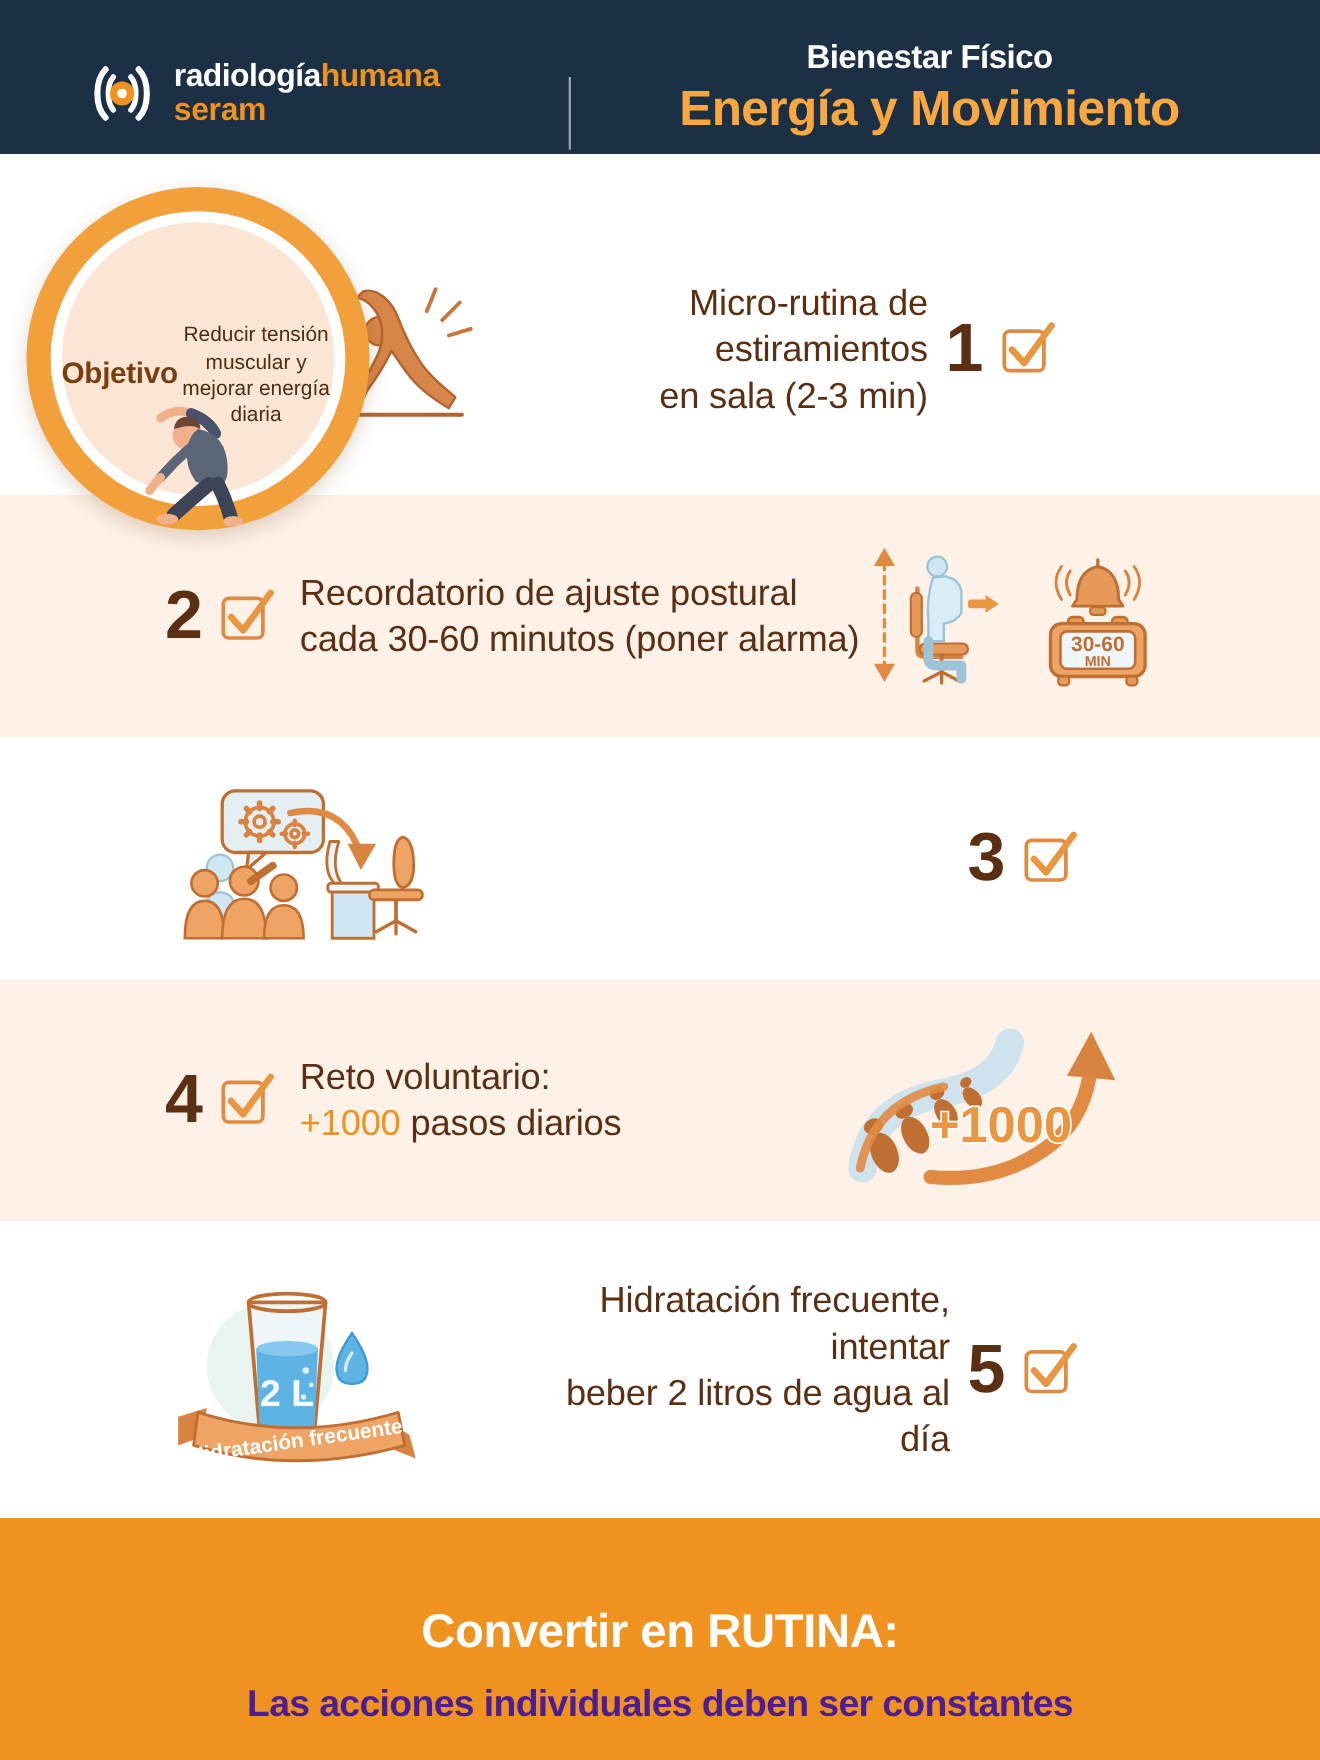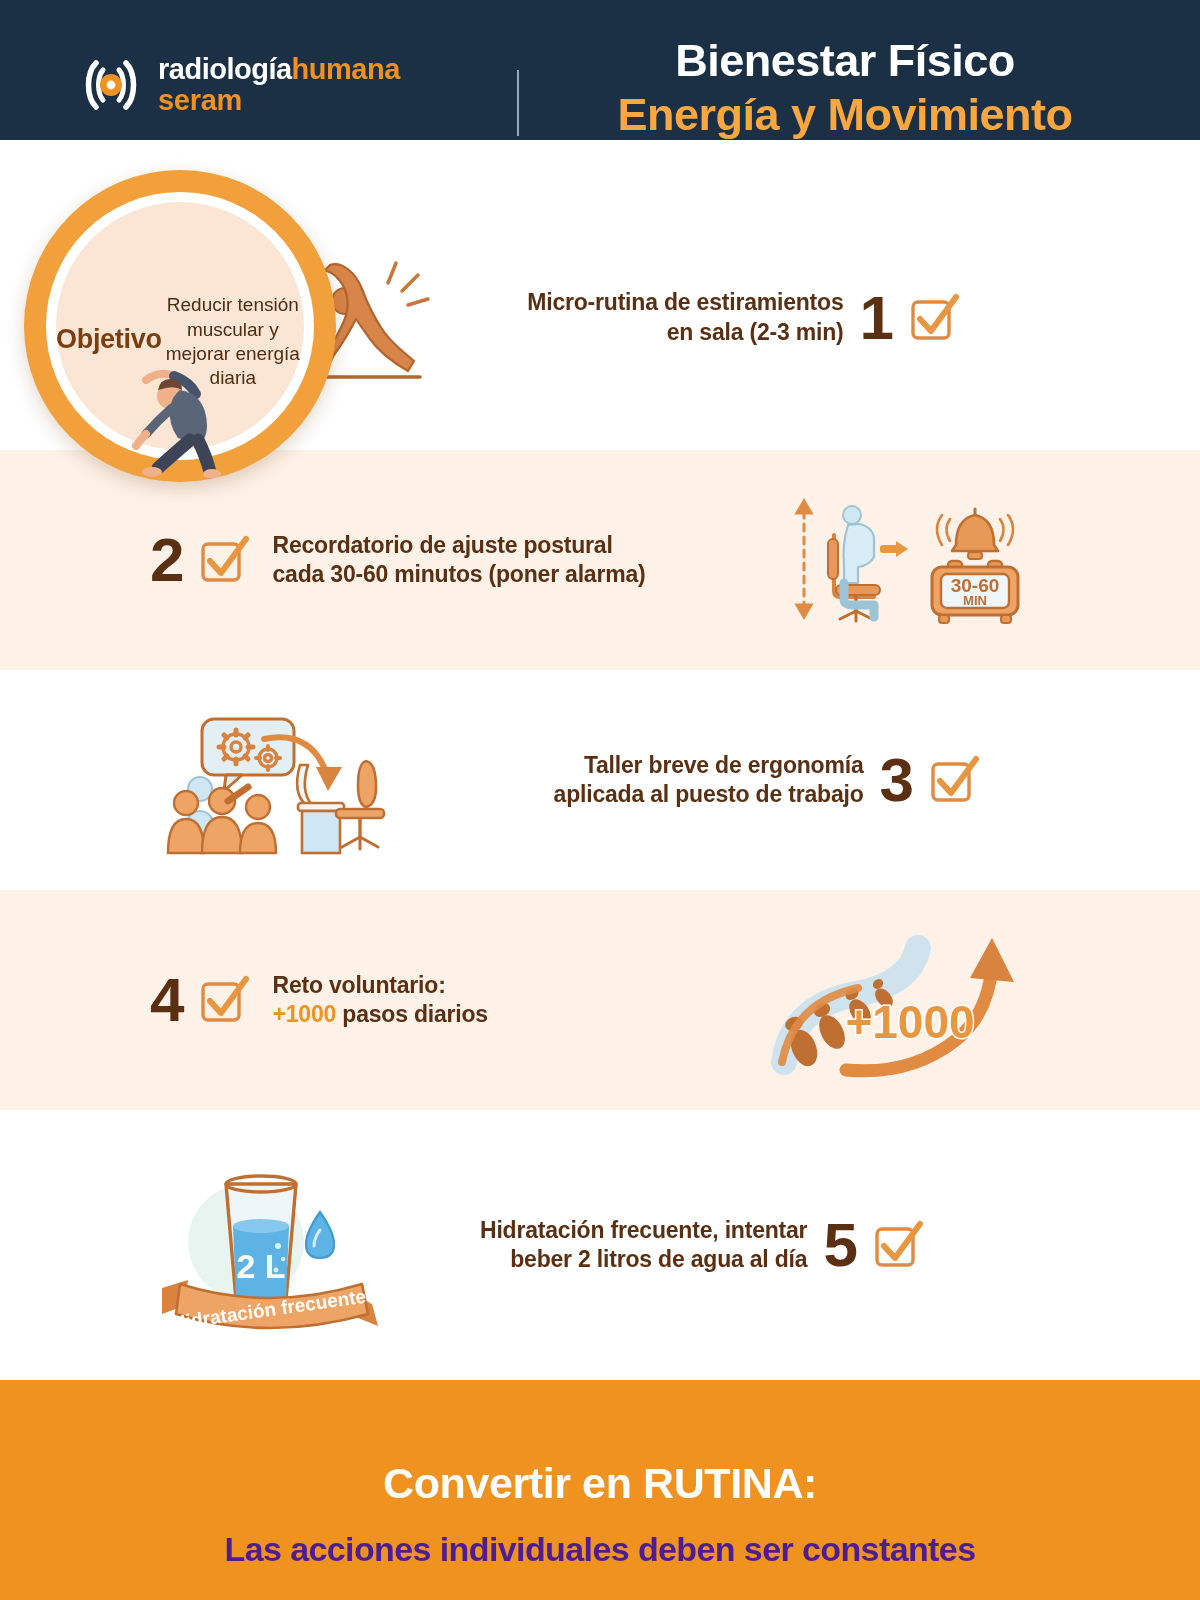--- a/index.html
+++ b/index.html
@@ -29,21 +29,21 @@
   .logo-line2{font-size:29px;font-weight:700;color:#f0921f;letter-spacing:-0.3px;margin-top:2px;}
 
   .head-divider{
     position:absolute;left:517px;top:70px;width:2px;height:66px;
     background:#c7d2dc;opacity:.75;
   }
   .head-titles{
     position:absolute;left:560px;top:36px;width:570px;
     text-align:center;line-height:1.12;
   }
-  .head-t1{font-size:45px;font-weight:700;color:#ffffff;letter-spacing:-0.5px;}
+  .head-t1{font-size:30px;font-weight:700;color:#ffffff;letter-spacing:-0.5px;}
   .head-t2{font-size:45px;font-weight:700;color:#f9a73e;letter-spacing:-0.5px;margin-top:4px;}
 
   
   .band{position:absolute;left:0;width:1200px;}
   .band.white{background:#ffffff;}
   .band.cream{background:#fdf1e8;}
   .b1{top:185px;height:265px;}
   .b2{top:450px;height:220px;}
   .b3{top:670px;height:220px;}
   .b4{top:890px;height:220px;}
@@ -78,21 +78,21 @@
   
   .row{position:absolute;left:0;width:1200px;display:flex;align-items:center;}
   .r1{top:185px;height:265px;}
   .r2{top:450px;height:220px;}
   .r3{top:670px;height:220px;}
   .r4{top:890px;height:220px;}
   .r5{top:1110px;height:270px;}
 
   .art{flex:0 0 auto;display:flex;align-items:center;justify-content:center;}
   .copy{flex:0 0 auto;display:flex;align-items:center;gap:16px;}
-  .txt{font-size:23px;font-weight:700;color:#5a2f12;line-height:1.28;letter-spacing:-0.2px;}
+  .txt{font-size:33px;font-weight:400;color:#5a2f12;line-height:1.28;letter-spacing:-0.2px;}
   .txt .hl{color:#f0921f;}
   .num{font-size:62px;font-weight:700;color:#5a2f12;line-height:1;letter-spacing:-2px;}
   .chk{width:52px;height:52px;flex:0 0 auto;position:relative;}
 
   
   .footer{
     position:absolute;left:0;top:1380px;width:1200px;height:268px;
     background:#f0921f;
     display:flex;flex-direction:column;align-items:center;justify-content:center;
   }
@@ -172,21 +172,21 @@
       <div class="num">2</div>
       <svg class="chk" viewBox="0 0 52 52">
         <rect x="5" y="10" width="36" height="36" rx="5" fill="none" stroke="#e08a42" stroke-width="3.4"></rect>
         <path d="M12 27 L23 39 L48 5" fill="none" stroke="#e8963f" stroke-width="6" stroke-linecap="round" stroke-linejoin="round"></path>
       </svg>
       <div class="txt" style="text-align:left;margin-left:6px;">
         <div>Recordatorio de ajuste postural</div>
         <div>cada 30-60 minutos (poner alarma)</div>
       </div>
     </div>
-    <div class="art" style="width:410px;justify-content:flex-start;box-sizing:border-box;gap:0;">
+    <div class="art" style="width:410px;justify-content:flex-start;box-sizing:border-box;gap:23px;">
       <svg width="120" height="130" viewBox="0 0 120 130">
         <g stroke="#e08a42" stroke-width="3" fill="#e08a42">
           <line x1="14" y1="16" x2="14" y2="112" stroke-dasharray="7 6" stroke-linecap="round"></line>
           <path d="M14 6 L21 18 L7 18 Z"></path>
           <path d="M14 122 L21 110 L7 110 Z"></path>
         </g>
         <path d="M44 40 L44 96 Q44 102 50 102 L84 102" fill="none" stroke="#d8833f" stroke-width="4" stroke-linecap="round"></path>
         <rect x="38" y="44" width="10" height="40" rx="5" fill="#e79a58" stroke="#c06f32" stroke-width="2"></rect>
         <rect x="46" y="90" width="44" height="10" rx="5" fill="#e79a58" stroke="#c06f32" stroke-width="2"></rect>
         <line x1="66" y1="100" x2="66" y2="116" stroke="#c06f32" stroke-width="3.4"></line>
@@ -270,24 +270,20 @@
         <rect x="176" y="104" width="48" height="9" rx="4" fill="#eda465" stroke="#c06f32" stroke-width="2.6"></rect>
         <line x1="200" y1="113" x2="200" y2="132" stroke="#c06f32" stroke-width="3.4"></line>
         <g stroke="#c06f32" stroke-width="3" stroke-linecap="round">
           <line x1="200" y1="132" x2="182" y2="142"></line>
             <line x1="200" y1="132" x2="218" y2="142"></line>
           <line x1="200" y1="132" x2="200" y2="144"></line>
         </g>
       </svg>
     </div>
     <div class="copy" style="width:640px;justify-content:flex-end;padding-right:160px;box-sizing:border-box;">
-      <div class="txt" style="text-align:right;">
-        <div>Taller breve de ergonomía</div>
-        <div>aplicada al puesto de trabajo</div>
-      </div>
       <div class="num">3</div>
       <svg class="chk" viewBox="0 0 52 52">
         <rect x="5" y="10" width="36" height="36" rx="5" fill="none" stroke="#e08a42" stroke-width="3.4"></rect>
         <path d="M12 27 L23 39 L48 5" fill="none" stroke="#e8963f" stroke-width="6" stroke-linecap="round" stroke-linejoin="round"></path>
       </svg>
     </div>
   </div>
 
   <div class="row r4">
     <div class="copy" style="width:760px;justify-content:flex-start;padding-left:150px;box-sizing:border-box;">

